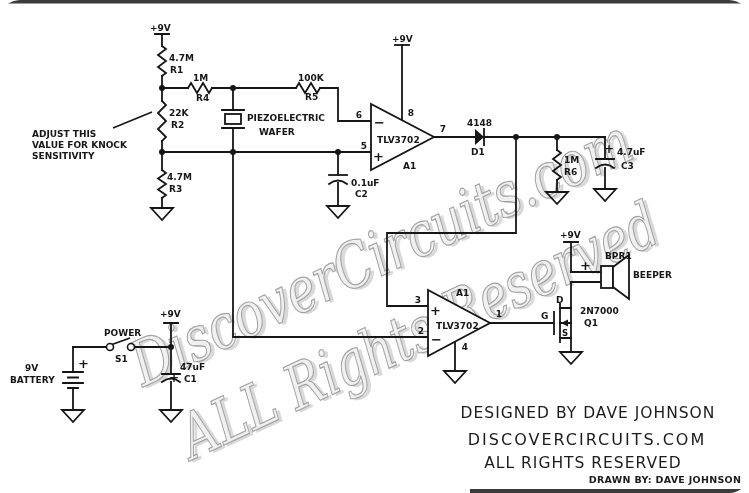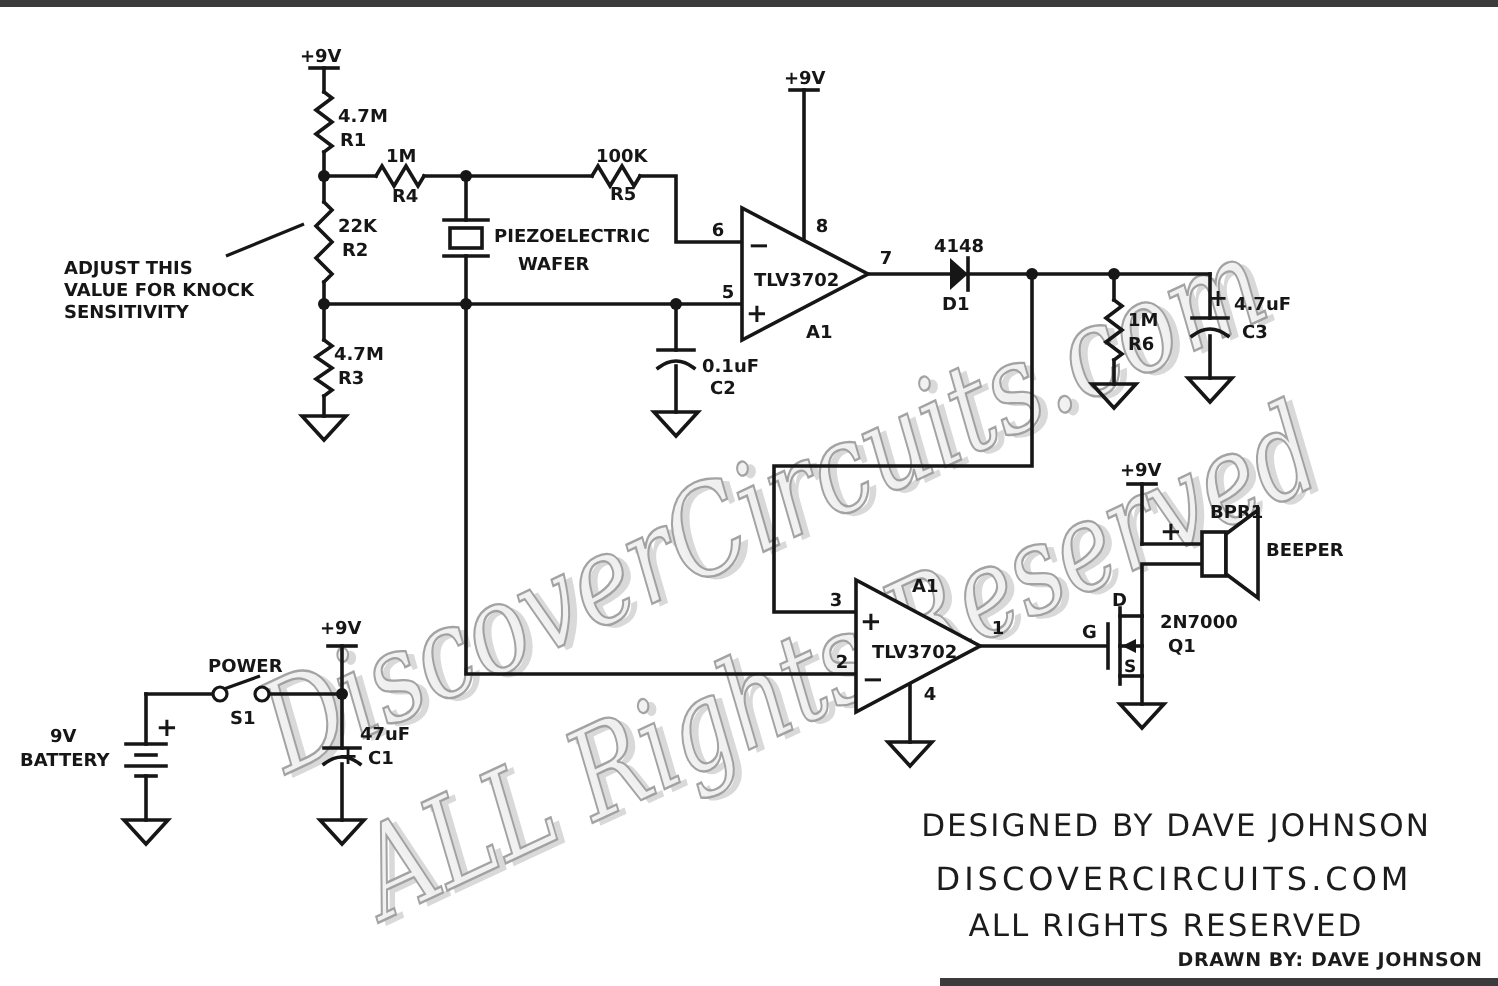--- a/index.html
+++ b/index.html
@@ -1,17 +1,17 @@
 <!DOCTYPE html>
 <html><head>
 <meta charset="utf-8">
 <style>
   html,body{margin:0;padding:0;background:#fff;}
   .stage{position:relative;width:749px;height:493px;background:#ffffff;overflow:hidden;
-         font-family:"DejaVu Sans","Liberation Sans",sans-serif;}
+         font-family:"DejaVu Sans","Liberation Sans",sans-serif;border-radius:20px;}
   svg{display:block;}
   svg text{font-family:"DejaVu Sans","Liberation Sans",sans-serif;font-weight:bold;
            font-size:9px;fill:#161616;}
   .wire{stroke:#161616;stroke-width:1.8;fill:none;stroke-linecap:square;}
   .thin{stroke:#161616;stroke-width:1.6;fill:none;}
   .comp{fill:#ffffff;stroke:#161616;stroke-width:1.8;stroke-linejoin:miter;}
   .fillb{fill:#161616;stroke:none;}
   .gnd{fill:none;stroke:#161616;stroke-width:1.8;stroke-linejoin:miter;}
   .dot{fill:#161616;}
   .sw-circle{fill:#ffffff;stroke:#161616;stroke-width:1.6;}

